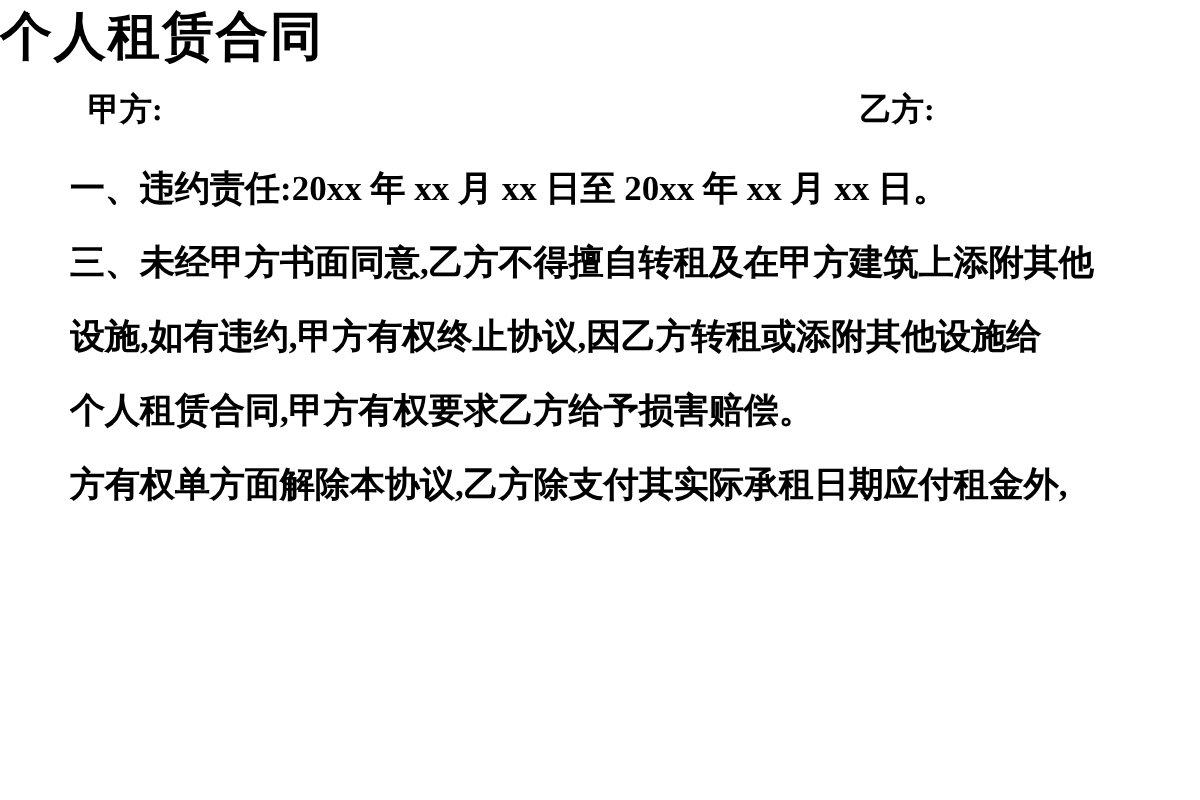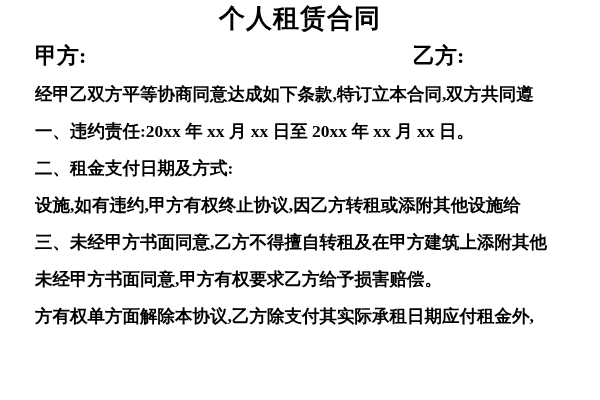--- a/index.html
+++ b/index.html
@@ -16,34 +16,34 @@
     font-family: "Liberation Serif", "DejaVu Serif", serif;
     font-weight: bold;
     overflow: hidden;
     box-sizing: border-box;
   }
   .doc-title {
     height: 40px;
     line-height: 38px;
     font-size: 26px;
     letter-spacing: 1px;
-    text-align: center;
+    text-align: left;
     white-space: nowrap;
   }
   .parties-row {
     position: relative;
     height: 32px;
     line-height: 32px;
-    font-size: 22px;
-    padding-left: 35px;
+    font-size: 16px;
+    padding-left: 44px;
     box-sizing: border-box;
   }
   .party-b {
     position: absolute;
-    left: 413px;
+    left: 430px;
     top: 0;
   }
   .doc-body {
     margin-top: 4px;
     padding: 0 30px 0 35px;
     font-size: 17.5px;
   }
   .doc-line {
     height: 37px;
     line-height: 37px;
@@ -56,21 +56,19 @@
 
 <div class="page">
   <div class="doc-title">个人租赁合同</div>
 
   <div class="parties-row">
     <span class="party-a">甲方:</span>
     <span class="party-b">乙方:</span>
   </div>
 
   <div class="doc-body" id="body-lines">
-      <div class="doc-line">经甲乙双方平等协商同意达成如下条款,特订立本合同,双方共同遵</div>
       <div class="doc-line">一、违约责任:20xx 年 xx 月 xx 日至 20xx 年 xx 月 xx 日。</div>
-      <div class="doc-line">二、租金支付日期及方式:</div>
+      <div class="doc-line">三、未经甲方书面同意,乙方不得擅自转租及在甲方建筑上添附其他</div>
       <div class="doc-line">设施,如有违约,甲方有权终止协议,因乙方转租或添附其他设施给</div>
-      <div class="doc-line">三、未经甲方书面同意,乙方不得擅自转租及在甲方建筑上添附其他</div>
-      <div class="doc-line">未经甲方书面同意,甲方有权要求乙方给予损害赔偿。</div>
+      <div class="doc-line">个人租赁合同,甲方有权要求乙方给予损害赔偿。</div>
       <div class="doc-line">方有权单方面解除本协议,乙方除支付其实际承租日期应付租金外,</div>
     </div>
 </div>
 
 </body></html>

